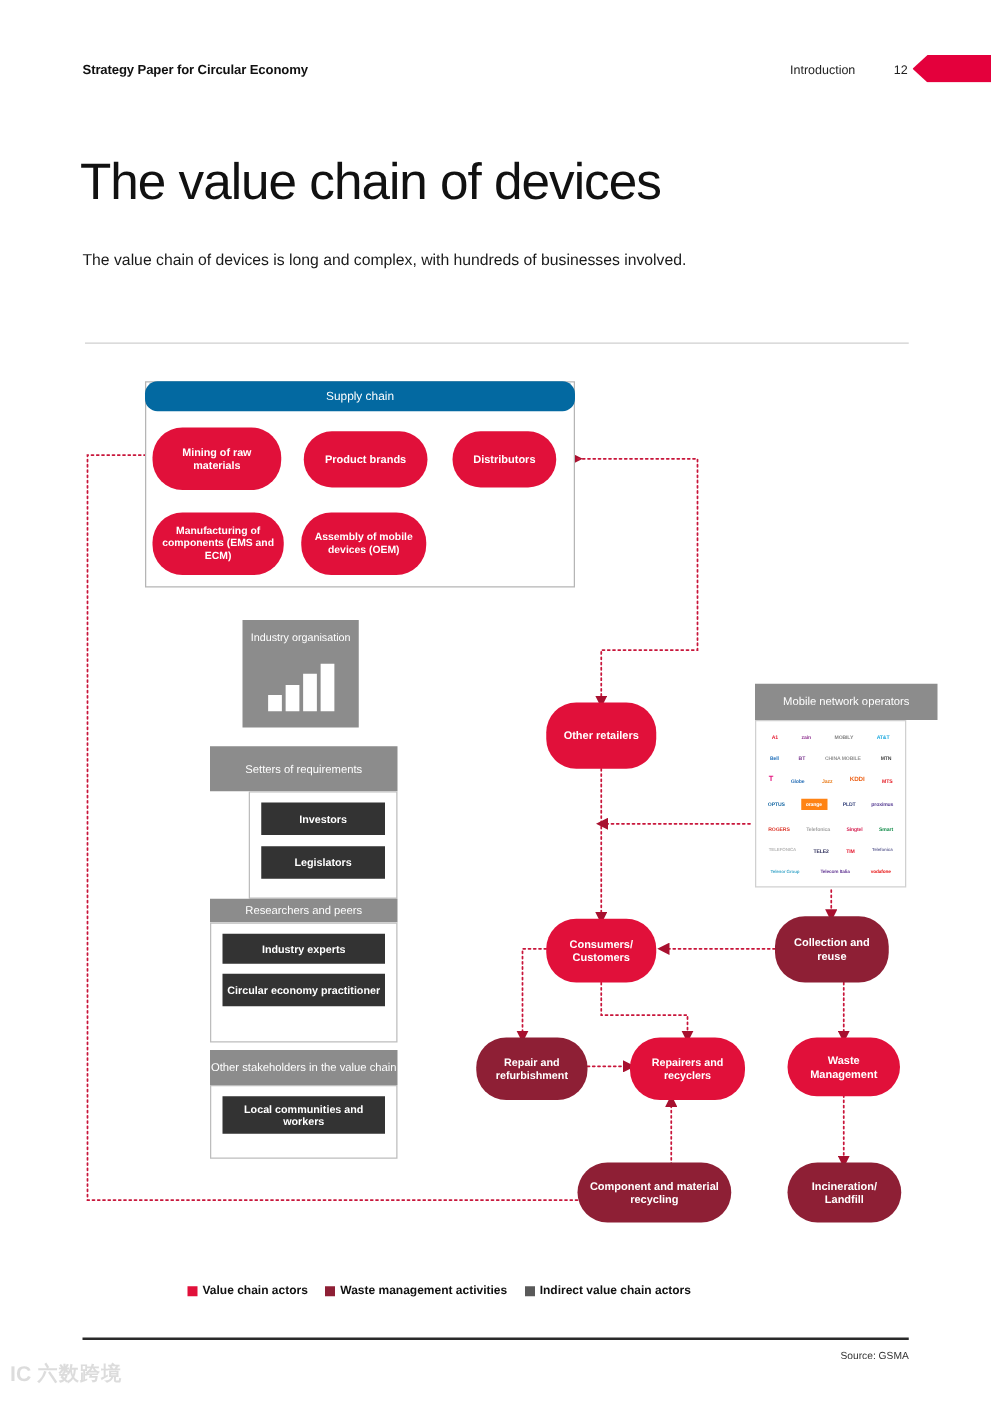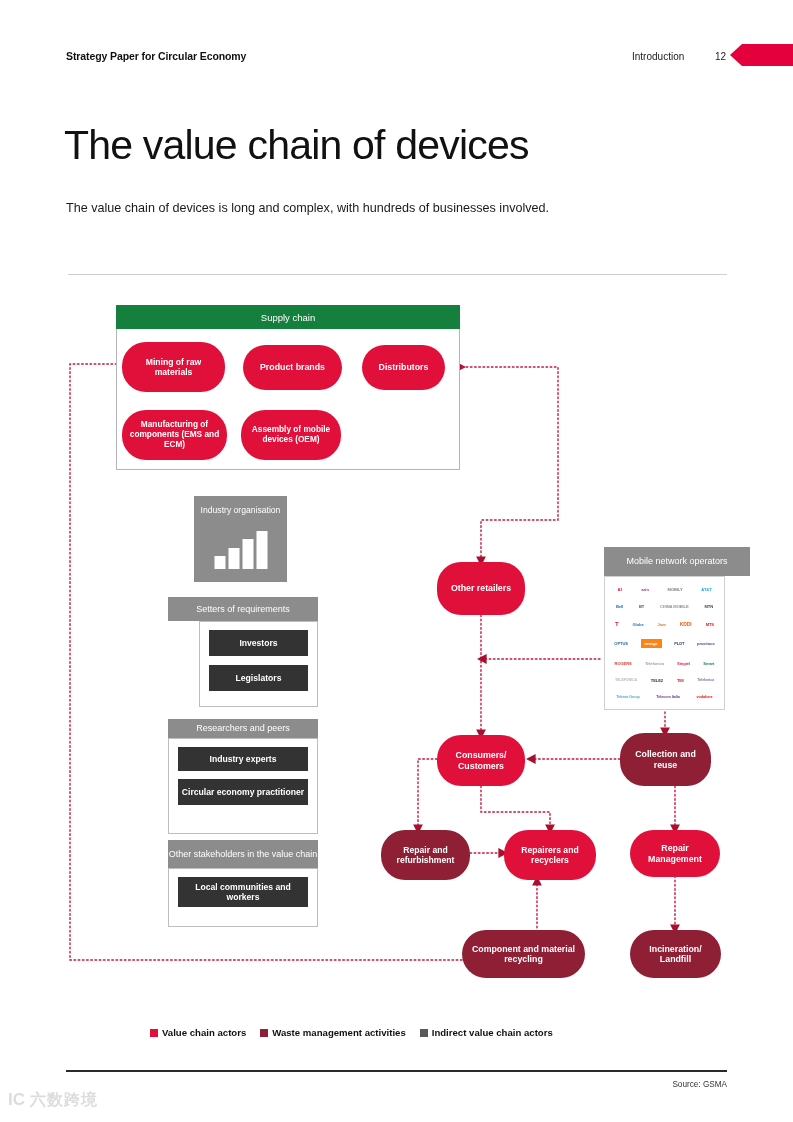--- a/index.html
+++ b/index.html
@@ -83,23 +83,24 @@
     background:#333333;color:#fff;font-size:8.6px;font-weight:bold;
     display:flex;align-items:center;justify-content:center;text-align:center;
     line-height:1.2;box-sizing:border-box;
   }
 
   
   .supply-frame{
     position:absolute;border:1px solid #b5b5b5;box-sizing:border-box;background:#fff;
   }
   .supply-head{
-    position:absolute;background:#15803d;color:#fff;
+    position:absolute;background:#0369a1;color:#fff;
     display:flex;align-items:center;justify-content:center;
     font-size:9.5px;
+    border-radius:10px;
   }
 
   
   .ind-tile{
     position:absolute;background:#8C8C8C;box-sizing:border-box;
   }
   .ind-tile .cap{
     position:absolute;left:0;right:0;top:9px;text-align:center;
     color:#fff;font-size:8.6px;line-height:1.22;
   }
@@ -221,21 +222,21 @@
       <div class="cap">Industry organisation</div>
       <div class="ind-bars">
         <i style="height:13px;"></i>
           <i style="height:21px;"></i>
           <i style="height:30px;"></i>
           <i style="height:38px;"></i>
       </div>
     </div>
 
     <div class="panel" style="left:168px;top:597px;width:150px;height:106px;">
-      <div class="panel-head" style="height:24px;">Setters of requirements</div>
+      <div class="panel-head" style="height:36px;">Setters of requirements</div>
       <div class="panel-body" style="height:86px;padding:8px 9px;margin-left:31px;">
         <div class="chip" style="height:26px;margin-bottom:9px;">Investors</div>
         <div class="chip" style="height:26px;">Legislators</div>
       </div>
     </div>
 
     <div class="panel" style="left:168px;top:719px;width:150px;height:103px;">
       <div class="panel-head" style="height:19px;">Researchers and peers</div>
       <div class="panel-body" style="height:96px;padding:8px 9px;">
         <div class="chip" style="height:24px;margin-bottom:8px;">Industry experts</div>
@@ -305,21 +306,21 @@
     <div class="node dark" style="left:620px;top:733px;width:91px;height:53px;font-size:8.8px;">
       <span>Collection and reuse</span>
     </div>
     <div class="node red" style="left:504px;top:830px;width:92px;height:50px;font-size:8.6px;">
       <span>Repairers and recyclers</span>
     </div>
     <div class="node dark" style="left:381px;top:830px;width:89px;height:50px;font-size:8.6px;">
       <span>Repair and refurbishment</span>
     </div>
     <div class="node red" style="left:630px;top:830px;width:90px;height:47px;font-size:8.8px;">
-      <span>Repair Management</span>
+      <span>Waste Management</span>
     </div>
     <div class="node dark" style="left:462px;top:930px;width:123px;height:48px;font-size:8.8px;">
       <span>Component and material recycling</span>
     </div>
     <div class="node dark" style="left:630px;top:930px;width:91px;height:48px;font-size:8.8px;">
       <span>Incineration/ Landfill</span>
     </div>
 
     <div class="legend">
       <div class="item">

